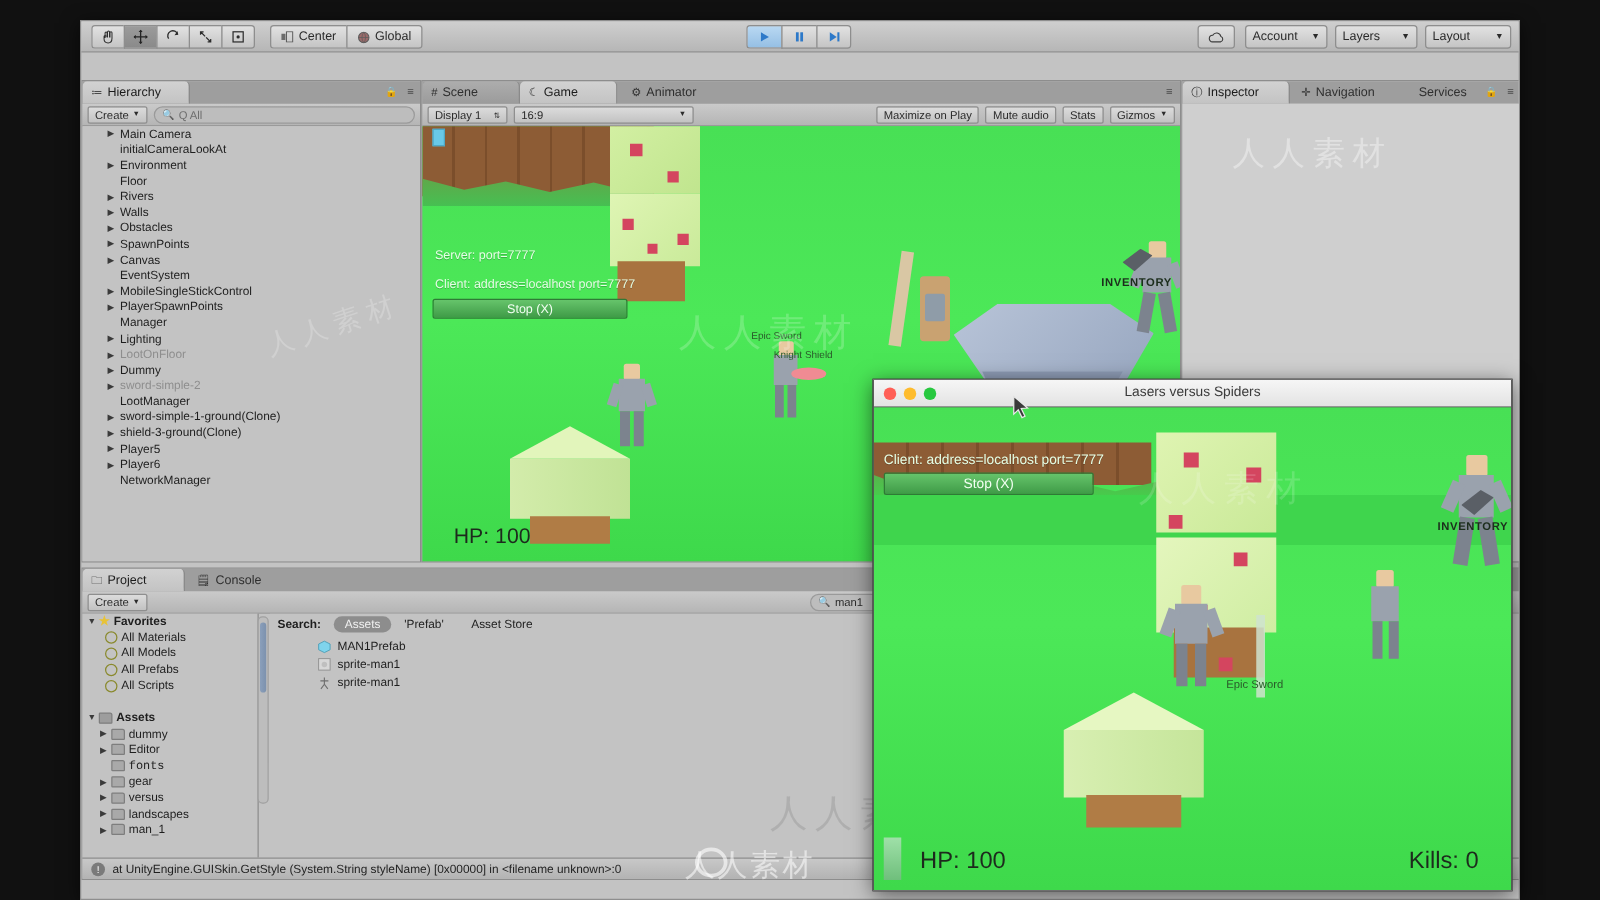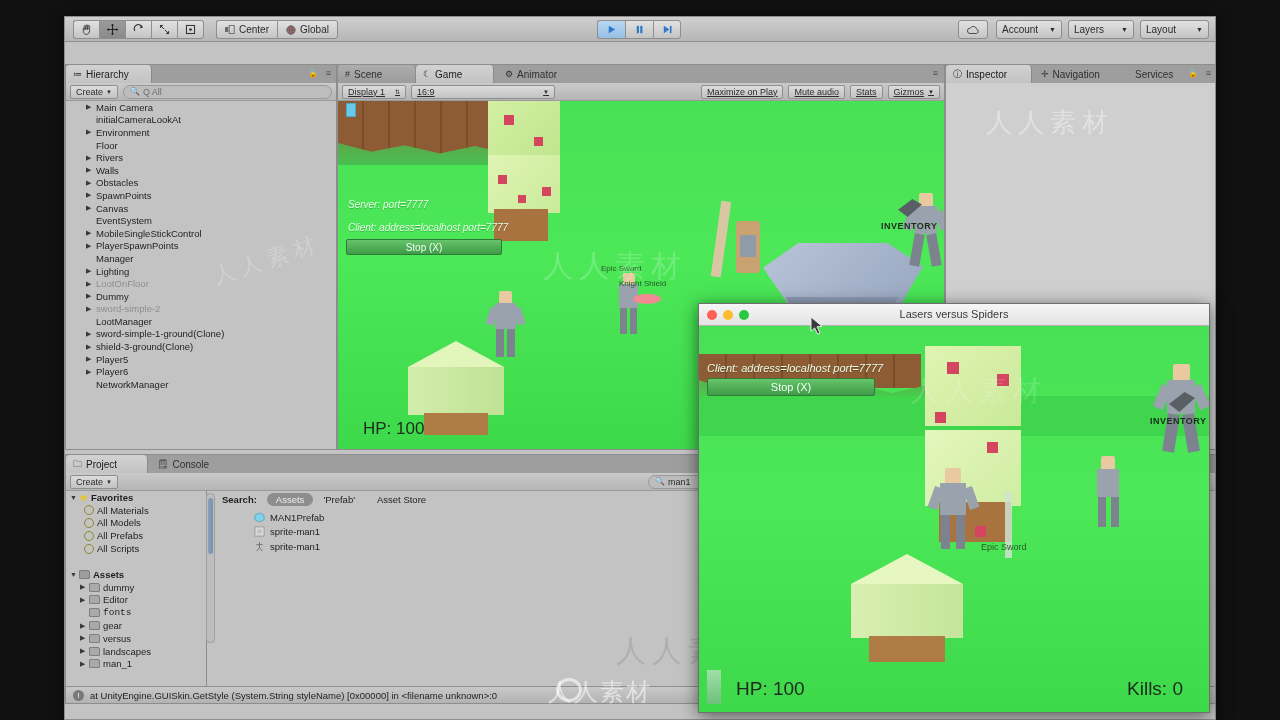--- a/index.html
+++ b/index.html
@@ -70,21 +70,21 @@
   .arrow { width:9px; font-size:7px; color:#3a3a3a; flex:0 0 9px; }
   .arrow.none { color:transparent; }
   .hname { margin-left:1px; }
 
   
   .gameview { position:absolute; overflow:hidden; background:#3dd94a; }
   .gv-sky { position:absolute; left:0; right:0; top:0; height:100%;
             background:linear-gradient(#48e055 0%, #4ce858 45%, #3ed94b 100%); }
   .gv-ui { position:absolute; font-family:"Liberation Sans", sans-serif; }
 
-  .netlabel { color:#e6ffe6; font-size:10px; text-shadow:0 1px 0 rgba(0,0,0,.22);font-style:italic; }
+  .netlabel { color:#e6ffe6; font-size:10px; text-shadow:0 1px 0 rgba(0,0,0,.22); }
   .stopbtn { height:16px; background:linear-gradient(#66c46b,#3f9b47);
              border:1px solid #2f7a36; border-radius:2px;
              display:flex; align-items:center; justify-content:center;
              color:#f2fff2; font-size:10px; }
   .hud-hp { color:#1d2a1d; font-size:17px; }
   .hud-kills { color:#1d2a1d; font-size:17px; }
   .inv-label { color:#1c2d1c; font-size:9px; font-weight:bold; letter-spacing:.5px; }
   .loot-label { color:#2a5a2a; font-size:8px; }
 
   
@@ -368,21 +368,21 @@
           <span class="glyph" style="font-size:9px;">☾</span>
           <span>Game</span>
         </div>
         <div class="tab plain" style="left:160px; width:82px;">
           <span class="glyph" style="font-size:9px;">⚙</span>
           <span>Animator</span>
         </div>
         <span style="position:absolute;right:6px;top:3px;font-size:9px;color:#4a4a4a;">≡</span>
       </div>
 
-      <div class="subbar" style="justify-content:flex-end;text-decoration:underline;">
+      <div class="subbar" style="justify-content:flex-end;">
         <div class="minibtn" style="width:64px;justify-content:space-between;">
           <span>Display 1</span>
           <span style="font-size:6px;">⇅</span>
         </div>
         <div class="minibtn" style="width:144px;justify-content:space-between;">
           <span>16:9</span>
           <span style="font-size:6px;">▼</span>
         </div>
         <div style="flex:1"></div>
         <div class="minibtn">

